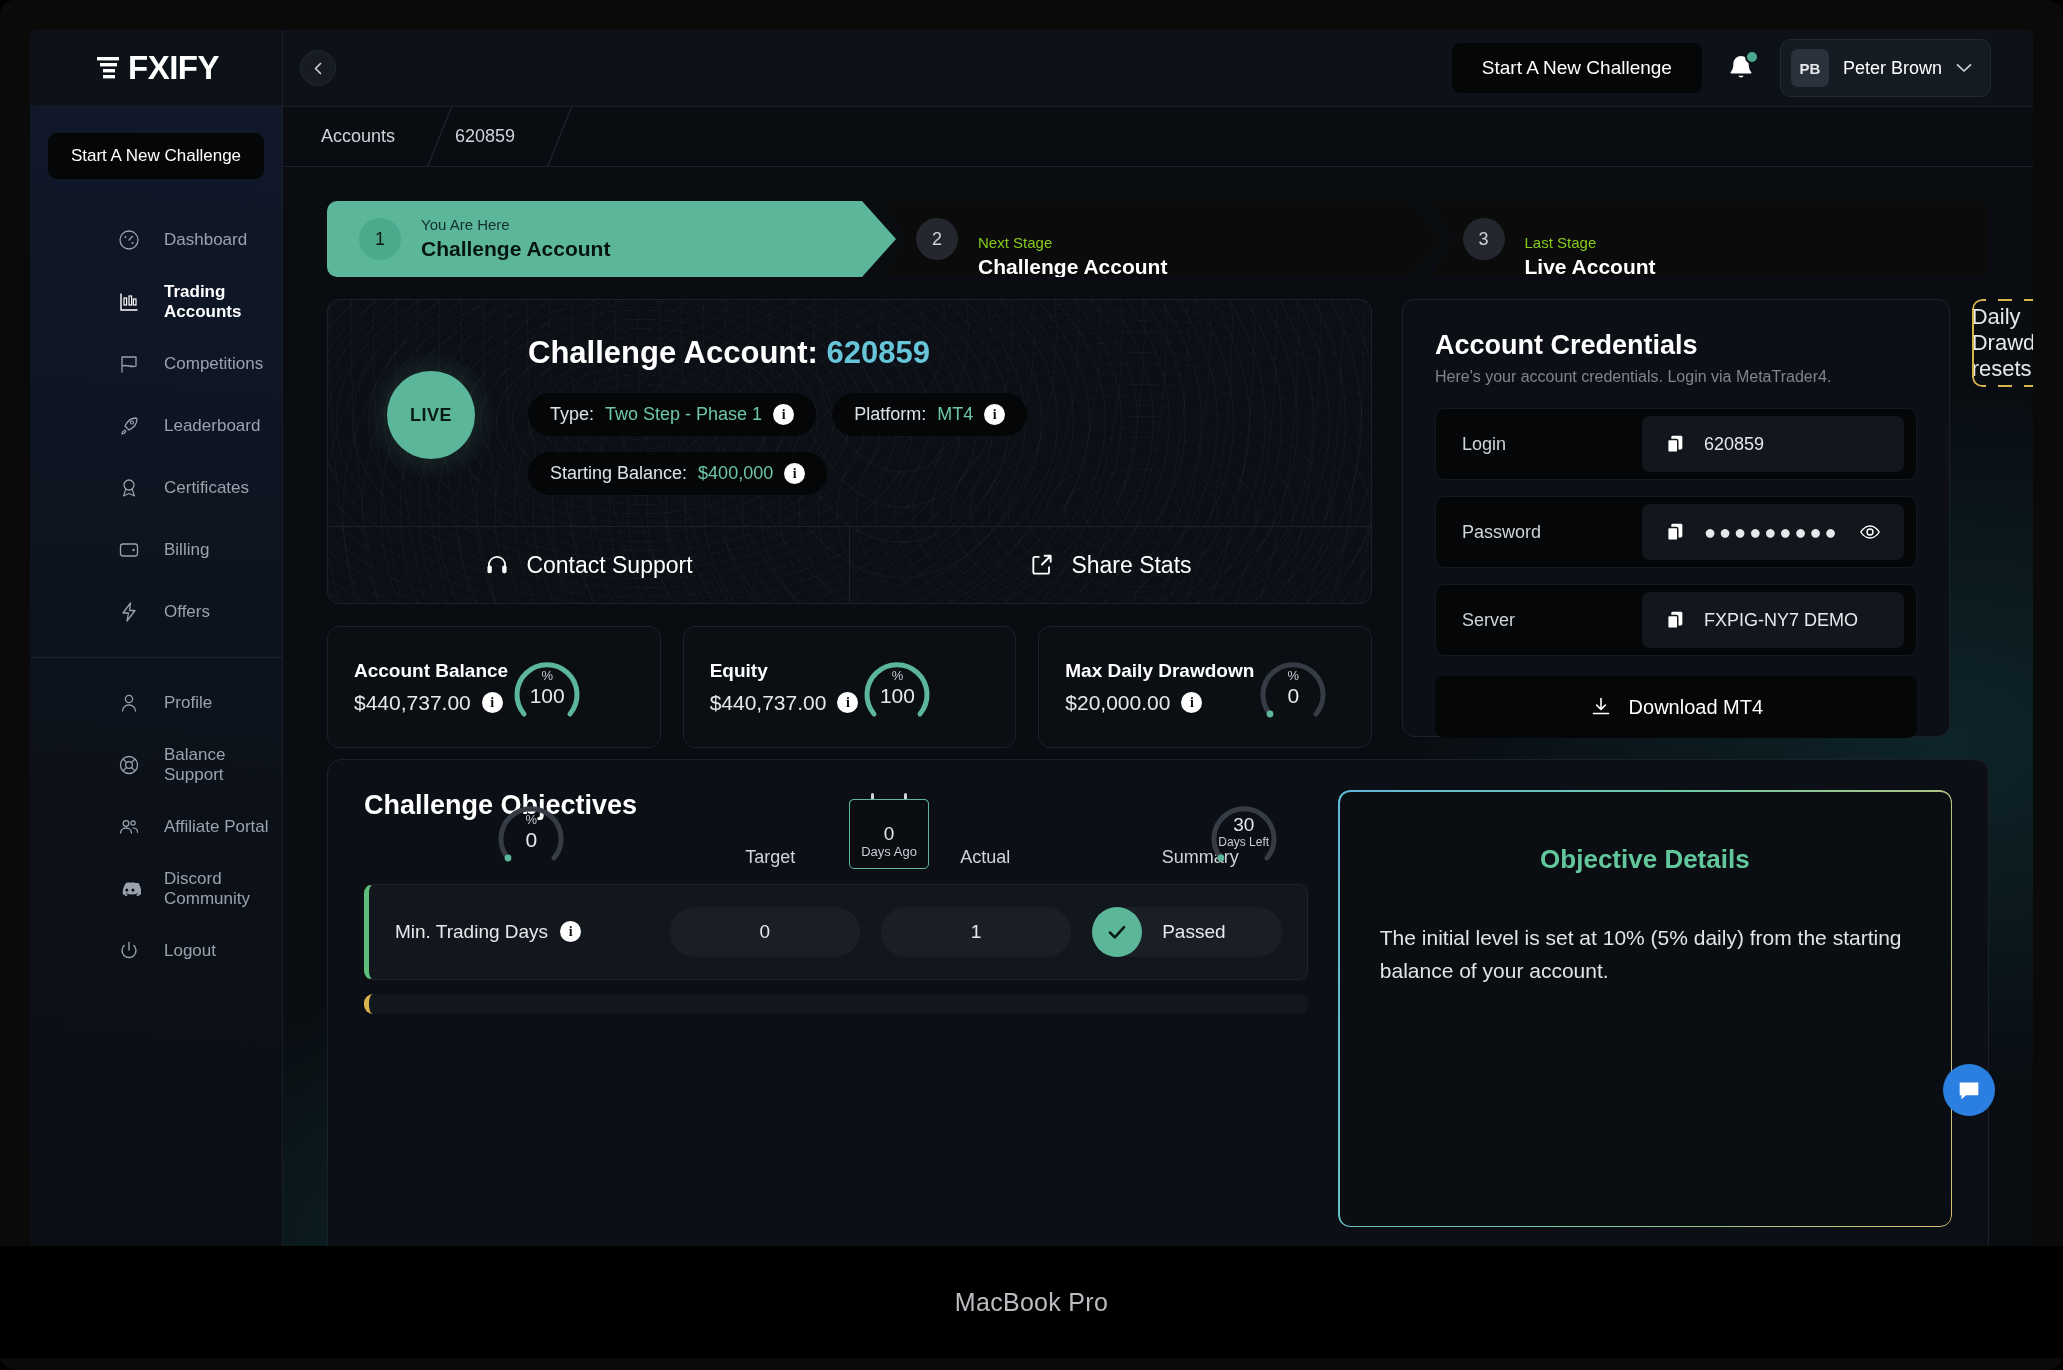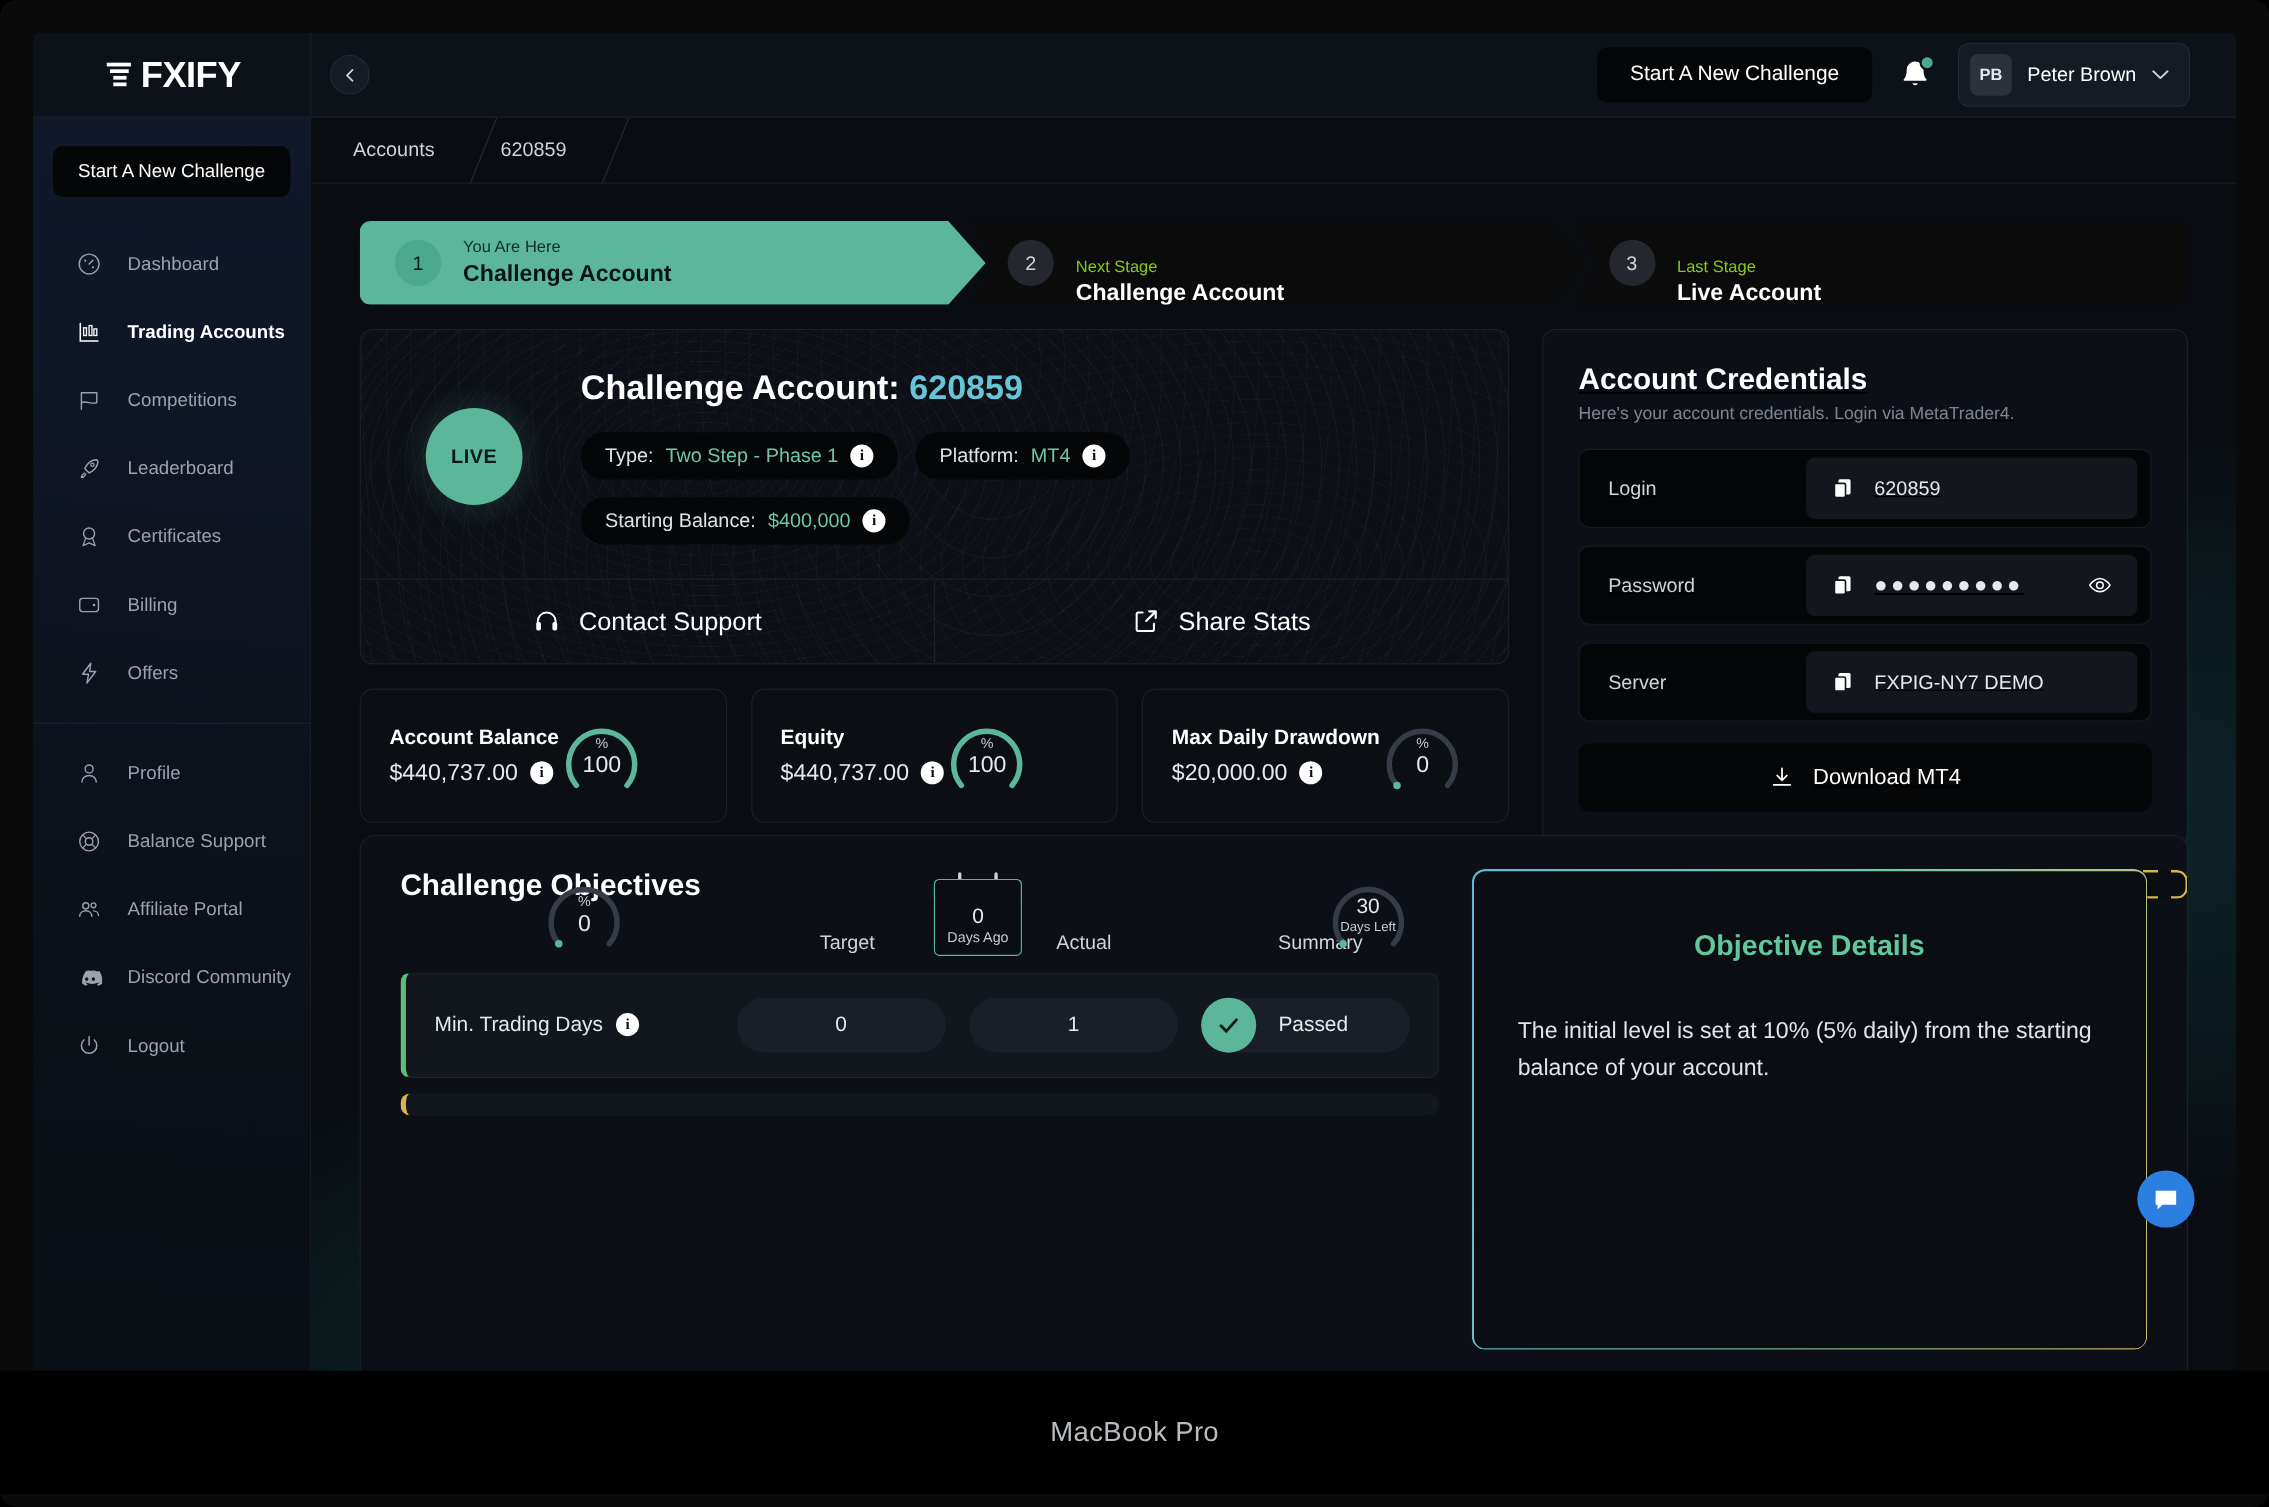--- a/index.html
+++ b/index.html
@@ -117,20 +117,21 @@
   .side-cta::before {
     content: ""; position: absolute; inset: -1.5px; border-radius: 10px;
     background: linear-gradient(110deg, #7fd8cf 0%, #8ed2a8 45%, #d8c06a 100%);
     z-index: -1;
   }
   .nav-item {
     display: flex; align-items: center; gap: 22px;
     padding: 0 0 0 38px; height: 62px;
     color: #9aa2ad; font-size: 17px;
     cursor: pointer;
+    margin-left: 48px;
   }
   .nav-item.active { color: #fff; font-weight: 700; }
   .nav-ico { width: 26px; height: 26px; flex: 0 0 26px; display: flex; align-items: center; justify-content: center; }
   .nav-sep { height: 1px; background: #1b2230; margin: 14px 0; }
 
   .main {
     flex: 1; min-width: 0;
     display: flex; flex-direction: column;
     background:
       radial-gradient(900px 520px at 18% 100%, #0e2a2a 0%, rgba(14,42,42,0) 60%),
@@ -192,21 +193,21 @@
   .stage-sub { font-size: 15px; line-height: 1.35; }
   .stage-title { font-size: 21px; font-weight: 700; line-height: 1.35; }
   .stage.first .stage-sub { color: #103029; }
   .stage.first .stage-title { color: #061512; }
   .stage.mid .stage-sub, .stage.last .stage-sub { color: #84cc16; margin-top: 36px; }
   .stage.mid .stage-title, .stage.last .stage-title { color: #fff; }
 
   
   .cols { display: flex; gap: 30px; flex: 1; min-height: 0; }
   .colL { flex: 1.78; min-width: 0; display: flex; flex-direction: column; gap: 22px; }
-  .colR { flex: 1; min-width: 0; display: flex; flex-direction: column; gap: 22px; text-decoration: underline; }
+  .colR { flex: 1; min-width: 0; display: flex; flex-direction: row; gap: 22px; }
 
   .card {
     background: #0c1016; border: 1px solid #1b212b; border-radius: 12px;
   }
   .topomap {
     background-image:
       repeating-radial-gradient(ellipse 260px 150px at 30% 40%, rgba(255,255,255,.035) 0 1px, transparent 1px 16px),
       repeating-radial-gradient(ellipse 340px 190px at 78% 70%, rgba(255,255,255,.028) 0 1px, transparent 1px 19px),
       repeating-radial-gradient(ellipse 200px 320px at 55% 10%, rgba(255,255,255,.022) 0 1px, transparent 1px 22px);
   }

